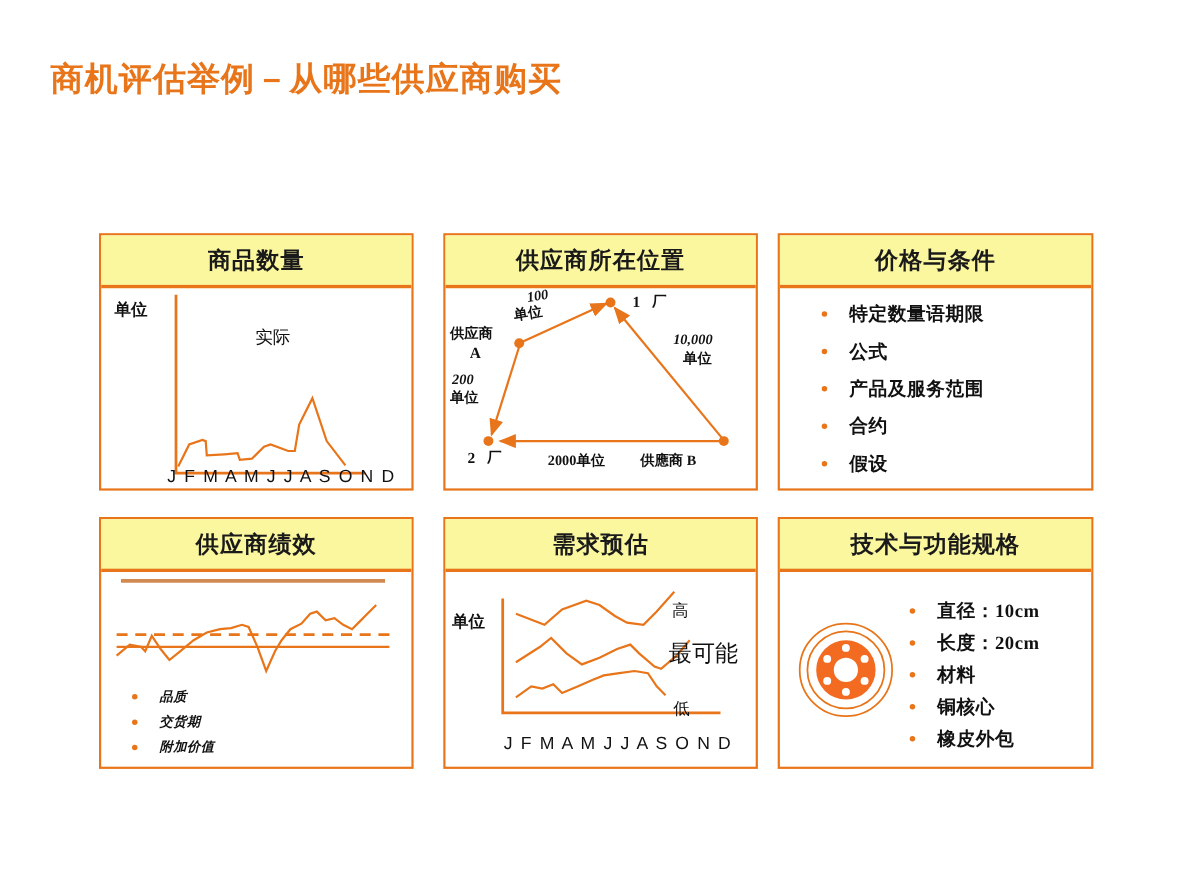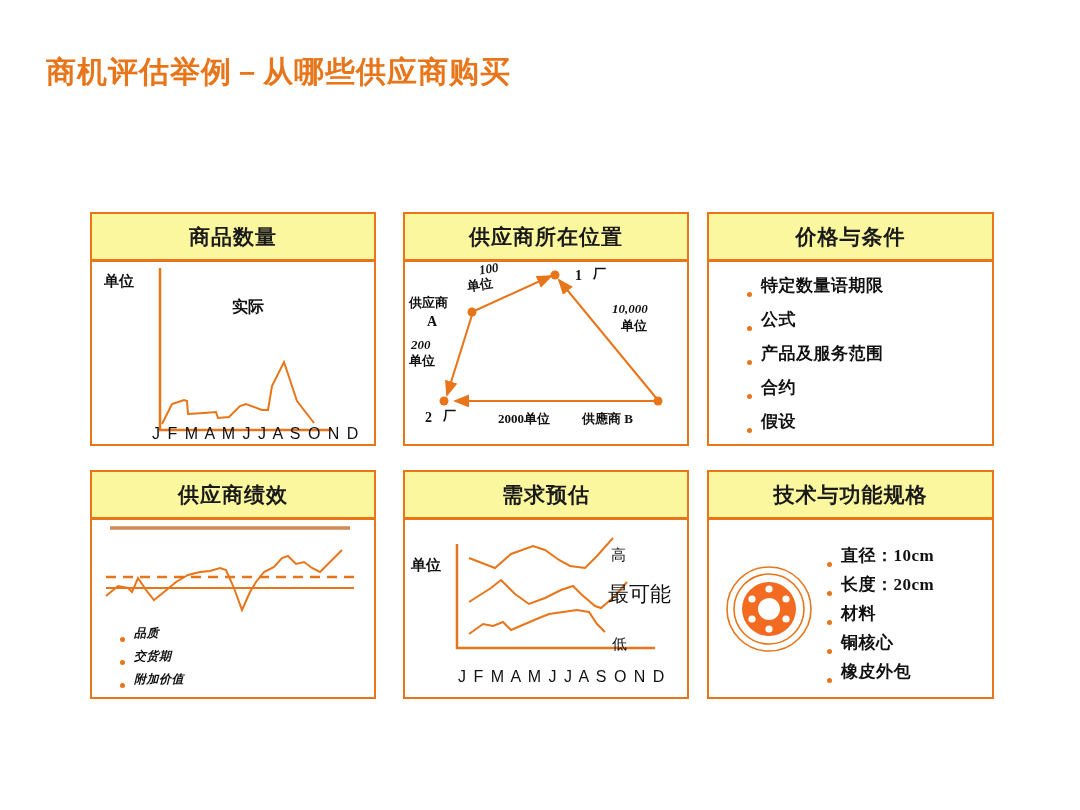--- a/index.html
+++ b/index.html
@@ -53,21 +53,21 @@
 
   
   .bullets{
     position:absolute;left:0;top:0;width:100%;height:100%;
     display:flex;flex-direction:column;justify-content:center;
     box-sizing:border-box;
   }
   .bullets.price{padding:4px 0 4px 38px;gap:11px;}
   .bullets.spec{padding:12px 0 2px 118px;gap:6px;}
   .bullet{
-    display:flex;align-items:flex-end;gap:9px;
+    display:flex;align-items:center;gap:20px;
     font-family:"Liberation Serif", serif;
     font-weight:bold;
     font-size:17px;color:#111111;
     letter-spacing:.5px;
   }
   .bullets.spec .bullet{font-size:17px;}
   .dot{
     width:5px;height:5px;border-radius:50%;
     background:#E8751A;flex:none;
   }
@@ -83,21 +83,21 @@
   .axis-label{
     position:absolute;
     font-family:"Liberation Serif", serif;
     font-weight:bold;font-size:15px;color:#111;
   }
   .series-label{
     position:absolute;
     font-family:"Liberation Serif", serif;
     font-size:14px;color:#111;
   }
-  .series-label.big{font-size:16px;font-weight:bold;}
+  .series-label.big{font-size:16px;font-weight:normal;}
 
   
   .net-label{
     position:absolute;
     font-family:"Liberation Serif", serif;
     font-size:13px;color:#111;
     line-height:1.1;
     white-space:nowrap;
   }
   .net-label.bold{font-weight:bold;font-size:14px;}

